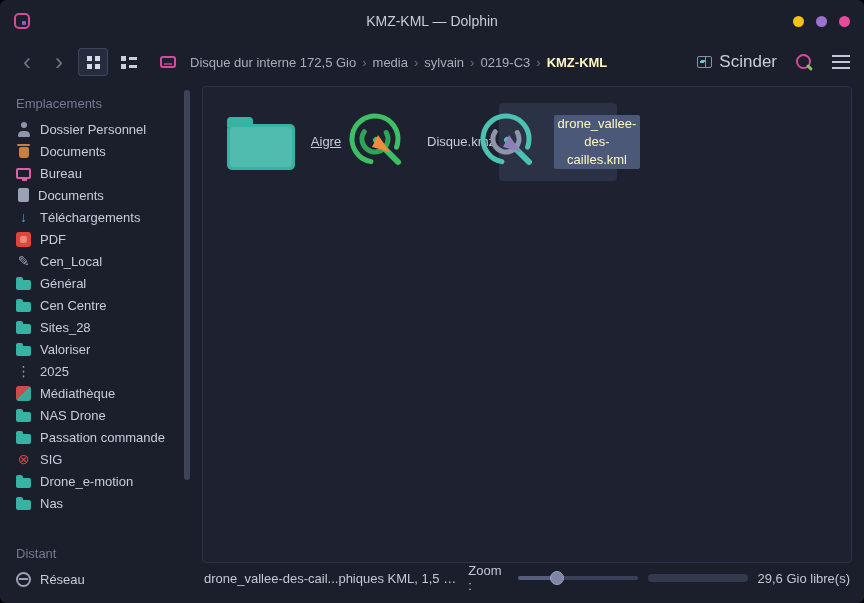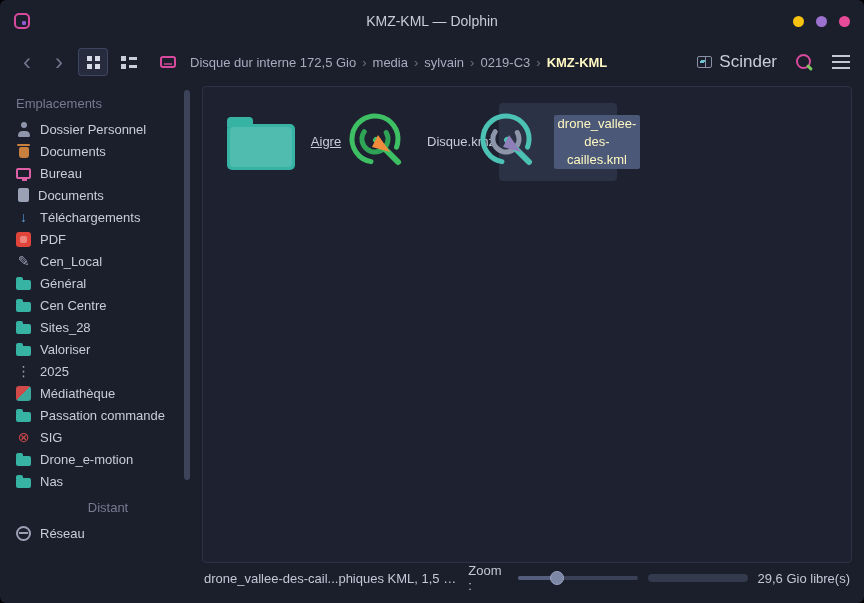--- a/index.html
+++ b/index.html
@@ -43,21 +43,21 @@
   .search-icon::before { content:""; position:absolute; top:1px; left:1px; width:11px; height:11px; border:2.5px solid #d84a9e; border-radius:50%; }
   .search-icon::after { content:""; position:absolute; width:7px; height:3px; background:#7bc95e; transform:rotate(45deg); right:1px; bottom:3px; border-radius:2px; }
   .menu-icon { width:18px; height:14px; background:linear-gradient(#c3c8d6 0 2px, transparent 2px 6px, #c3c8d6 6px 8px, transparent 8px 12px, #c3c8d6 12px 14px); }
 
   
   .body { flex:1; display:flex; min-height:0; }
 
   
   .sidebar { width:200px; flex:none; position:relative; overflow:hidden; padding-top:6px; }
   .section-title { padding:8px 0 7px 16px; font-size:13px; color:#757b90; }
-  .section-title.second { margin-top:0;text-align:center; }
+  .section-title.second { margin-top:24px; }
   .place { display:flex; align-items:center; gap:9px; height:22px; padding-left:16px; font-size:13px; color:#c9cdda; }
   .sidebar-scroll { position:absolute; top:8px; right:10px; width:6px; height:390px; background:#3d4459; border-radius:3px; }
 
   
   .ic { position:relative; width:15px; height:15px; flex:none; }
   .ic-folder { height:10px; margin-top:3px; background:var(--c); border-radius:2px; }
   .ic-folder::before { content:""; position:absolute; top:-3px; left:0; width:7px; height:4px; background:var(--c); border-radius:2px 2px 0 0; }
   .ic-user::before { content:""; position:absolute; top:0; left:4.5px; width:6px; height:6px; border-radius:50%; background:var(--c); }
   .ic-user::after { content:""; position:absolute; bottom:0; left:1.5px; width:12px; height:6px; border-radius:6px 6px 2px 2px; background:var(--c); }
   .ic-trash::before { content:""; position:absolute; top:3px; left:2.5px; width:10px; height:11px; background:var(--c); border-radius:2px 2px 3px 3px; }
@@ -193,20 +193,24 @@
             <span class="ic ic-folder" style="--c: #37b3a4;"></span>
             <span>Valoriser</span>
           </div>
           <div class="place">
             <span class="ic ic-glyph" style="--c: #9aa1b5;">⋮</span>
             <span>2025</span>
           </div>
           <div class="place">
             <span class="ic ic-media" style="--c: #d04a4a;"></span>
             <span>Médiathèque</span>
+          </div>
+          <div class="place">
+            <span class="ic ic-folder" style="--c: #37b3a4;"></span>
+            <span>NAS Drone</span>
           </div>
           <div class="place">
             <span class="ic ic-folder" style="--c: #37b3a4;"></span>
             <span>Passation commande</span>
           </div>
           <div class="place">
             <span class="ic ic-glyph" style="--c: #d04a4a;">⊗</span>
             <span>SIG</span>
           </div>
           <div class="place">

